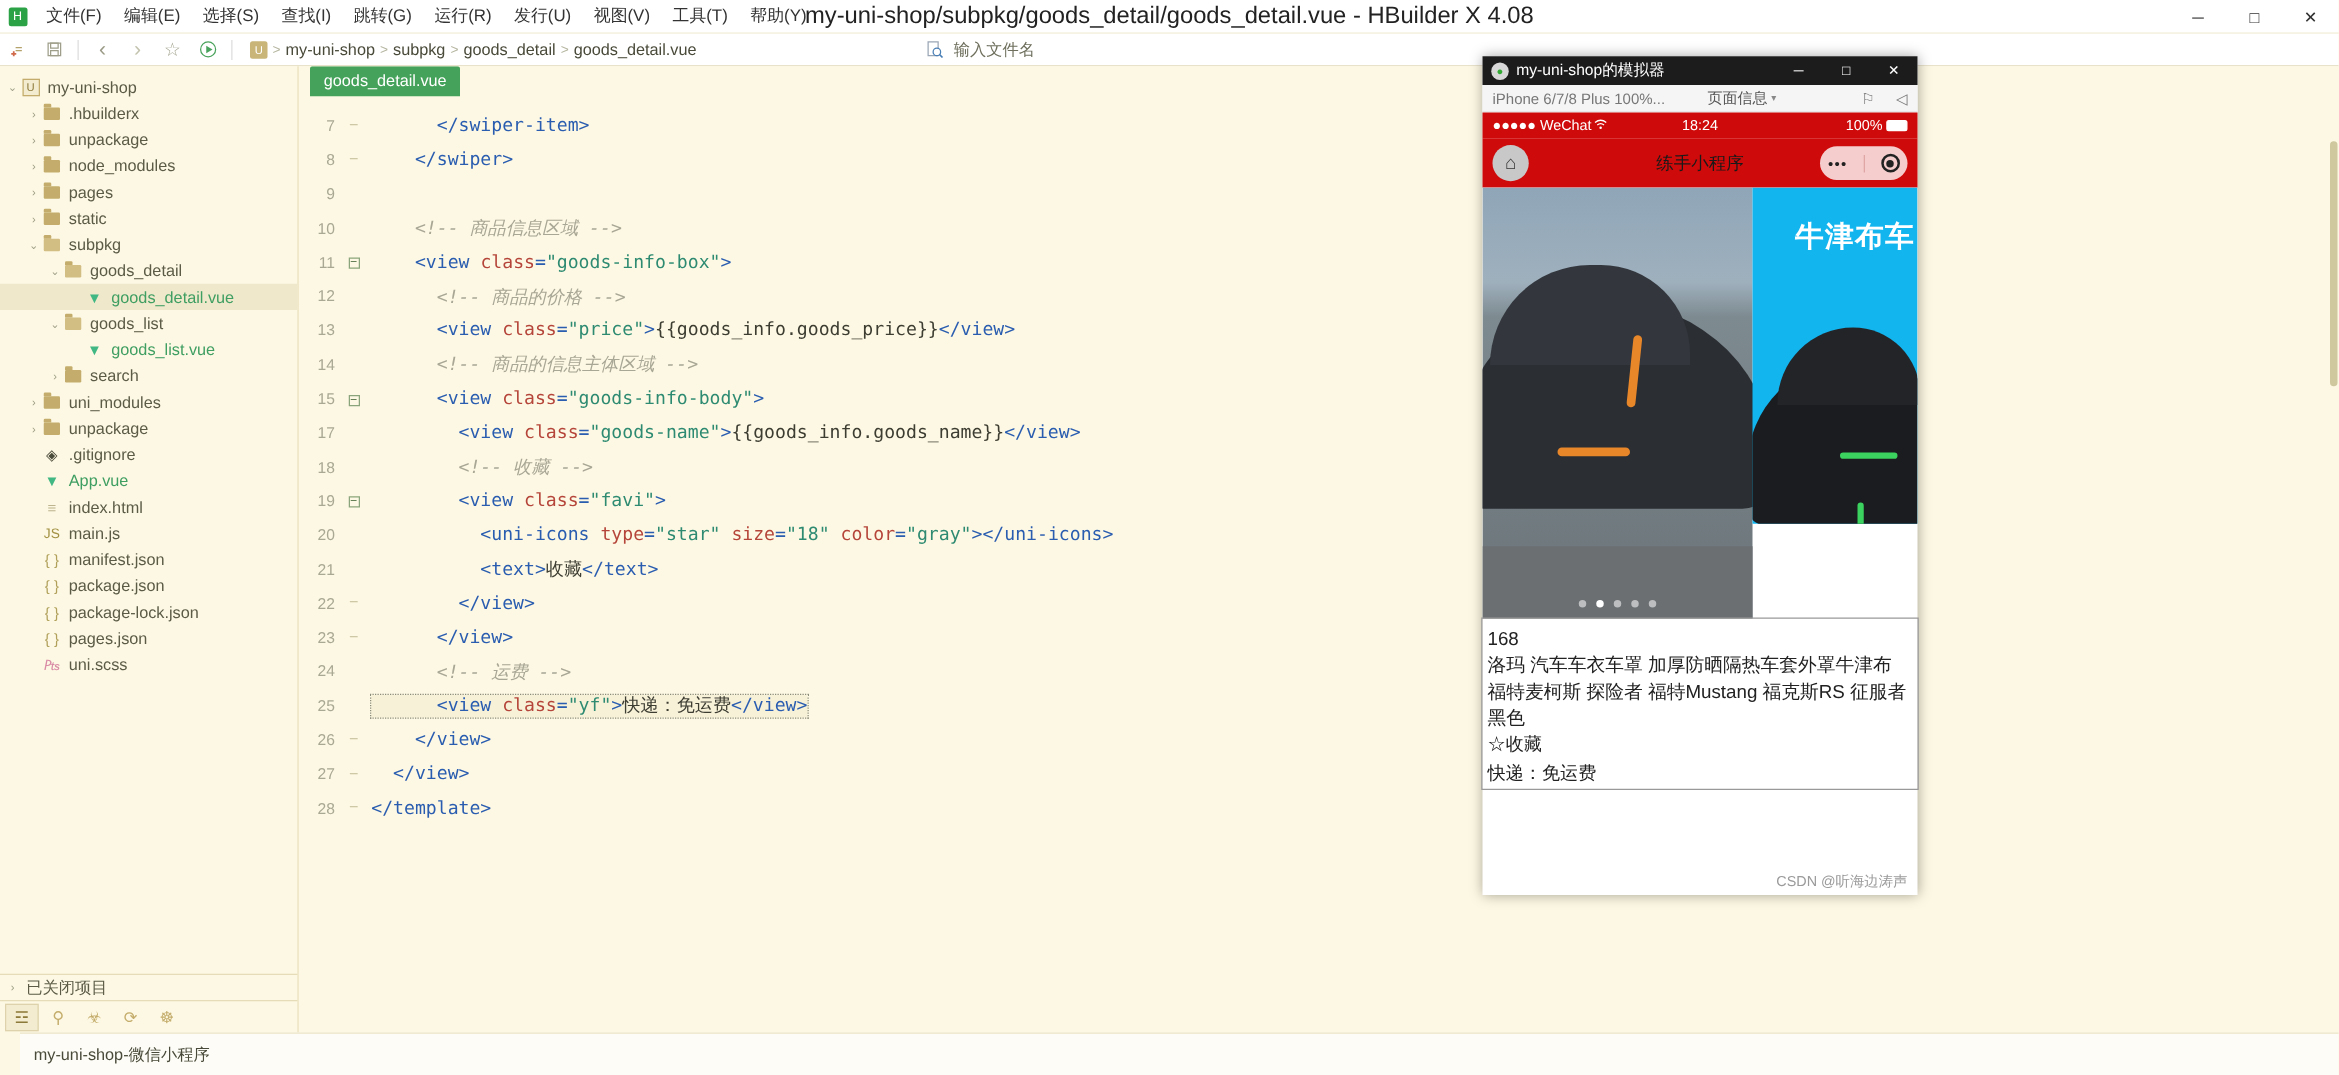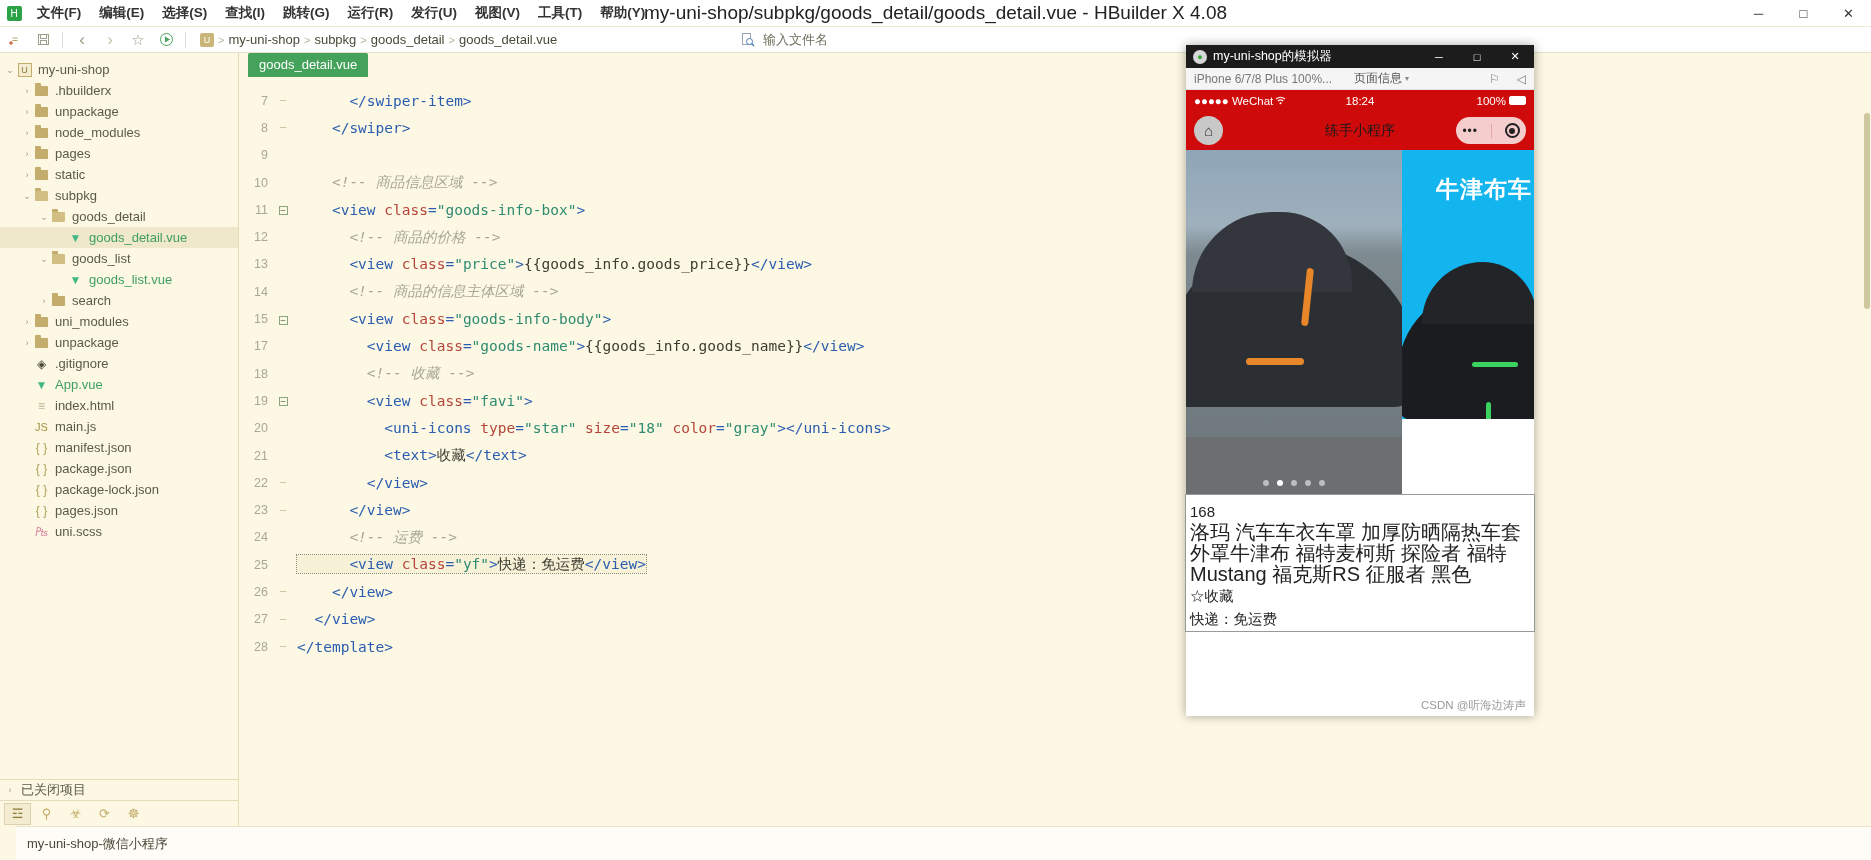--- a/index.html
+++ b/index.html
@@ -18,21 +18,21 @@
     position:relative; border-bottom:1px solid #f0ead2;
   }
   .menu-logo{
     width:28px; height:27px; display:flex; align-items:center; justify-content:center;
   }
   .menu-logo .glyph{
     width:15px;height:15px;background:#2ba245;color:#fff;font-size:10px;
     display:flex;align-items:center;justify-content:center;border-radius:2px;
     font-family:"Liberation Sans",sans-serif;
   }
-  .menu-items{ display:flex; align-items:center;font-weight:bold; }
+  .menu-items{ display:flex; align-items:center; }
   .menu-item{
     padding:3px 9px; font-size:13.5px; color:#333; cursor:default; white-space:nowrap;
   }
   .title-center{
     position:absolute; left:0; right:0; text-align:center; font-size:19px;
     color:#222; pointer-events:none;
   }
   .win-btns{ position:absolute; right:0; top:0; display:flex; height:27px; }
   .win-btn{
     width:45px; height:27px; display:flex; align-items:center; justify-content:center;
@@ -166,21 +166,21 @@
     width:14px;height:14px;border-radius:50%;background:#d8d8d8;margin-right:6px;
     display:flex;align-items:center;justify-content:center;font-size:9px;color:#3a3;
   }
   .sim-wbtns{ margin-left:auto; display:flex; }
   .sim-wb{ width:38px;height:23px;display:flex;align-items:center;justify-content:center;font-size:11px;}
   .sim-sub{
     height:22px; background:#f5f5f5; display:flex; align-items:center;
     font-size:12px; color:#555; padding:0 8px; border-bottom:1px solid #e2e2e2;
   }
   .sim-sub .dev{ color:#777; }
-  .sim-sub .pg{ margin-left:22px; color:#555; }
+  .sim-sub .pg{ margin-left:34px; color:#555; }
   .caret{ font-size:8px; margin-left:3px; color:#888; }
   .sim-sub .icos{ margin-left:auto; display:flex; gap:17px; color:#777; font-size:12px; }
   .wx-status{
     height:21px; background:#cf0a0a; color:#fff; display:flex; align-items:center;
     font-size:11.5px; padding:0 8px; position:relative;
   }
   .wx-status .time{ position:absolute; left:0; right:0; text-align:center; font-size:11.5px;}
   .wx-status .batt{ margin-left:auto; display:flex; align-items:center; gap:3px; }
   .batt-ico{ width:17px;height:9px;border:1px solid #fff;border-radius:2px;background:#fff;}
   .wx-nav{
@@ -257,21 +257,21 @@
     position:absolute; bottom:9px; left:0; width:216px; display:flex;
     justify-content:center; gap:8px; z-index:5;
   }
   .dot{ width:6px;height:6px;border-radius:50%;background:rgba(255,255,255,.55);}
   .dot.on{ background:#fff; }
 
   .goods-info{
     padding:6px 2px 0 4px; background:#fff; position:relative;
   }
   .goods-price{ font-size:15px; color:#222; line-height:21px; }
-  .goods-name{ font-size:20px; color:#222; line-height:21px; }
+  .goods-name{ font-size:15px; color:#222; line-height:21px; }
   .favi{ font-size:14.5px; color:#222; line-height:23px; }
   .yf{ font-size:14.5px; color:#222; line-height:23px; }
   .info-sel{ outline:1px solid #999; }
 
   .sim-footer{
     position:absolute; left:0; right:0; bottom:0; height:22px;
     display:flex; align-items:center; justify-content:flex-end; padding-right:8px;
     font-size:11.5px; color:#9b9b9b;
   }
 </style>

